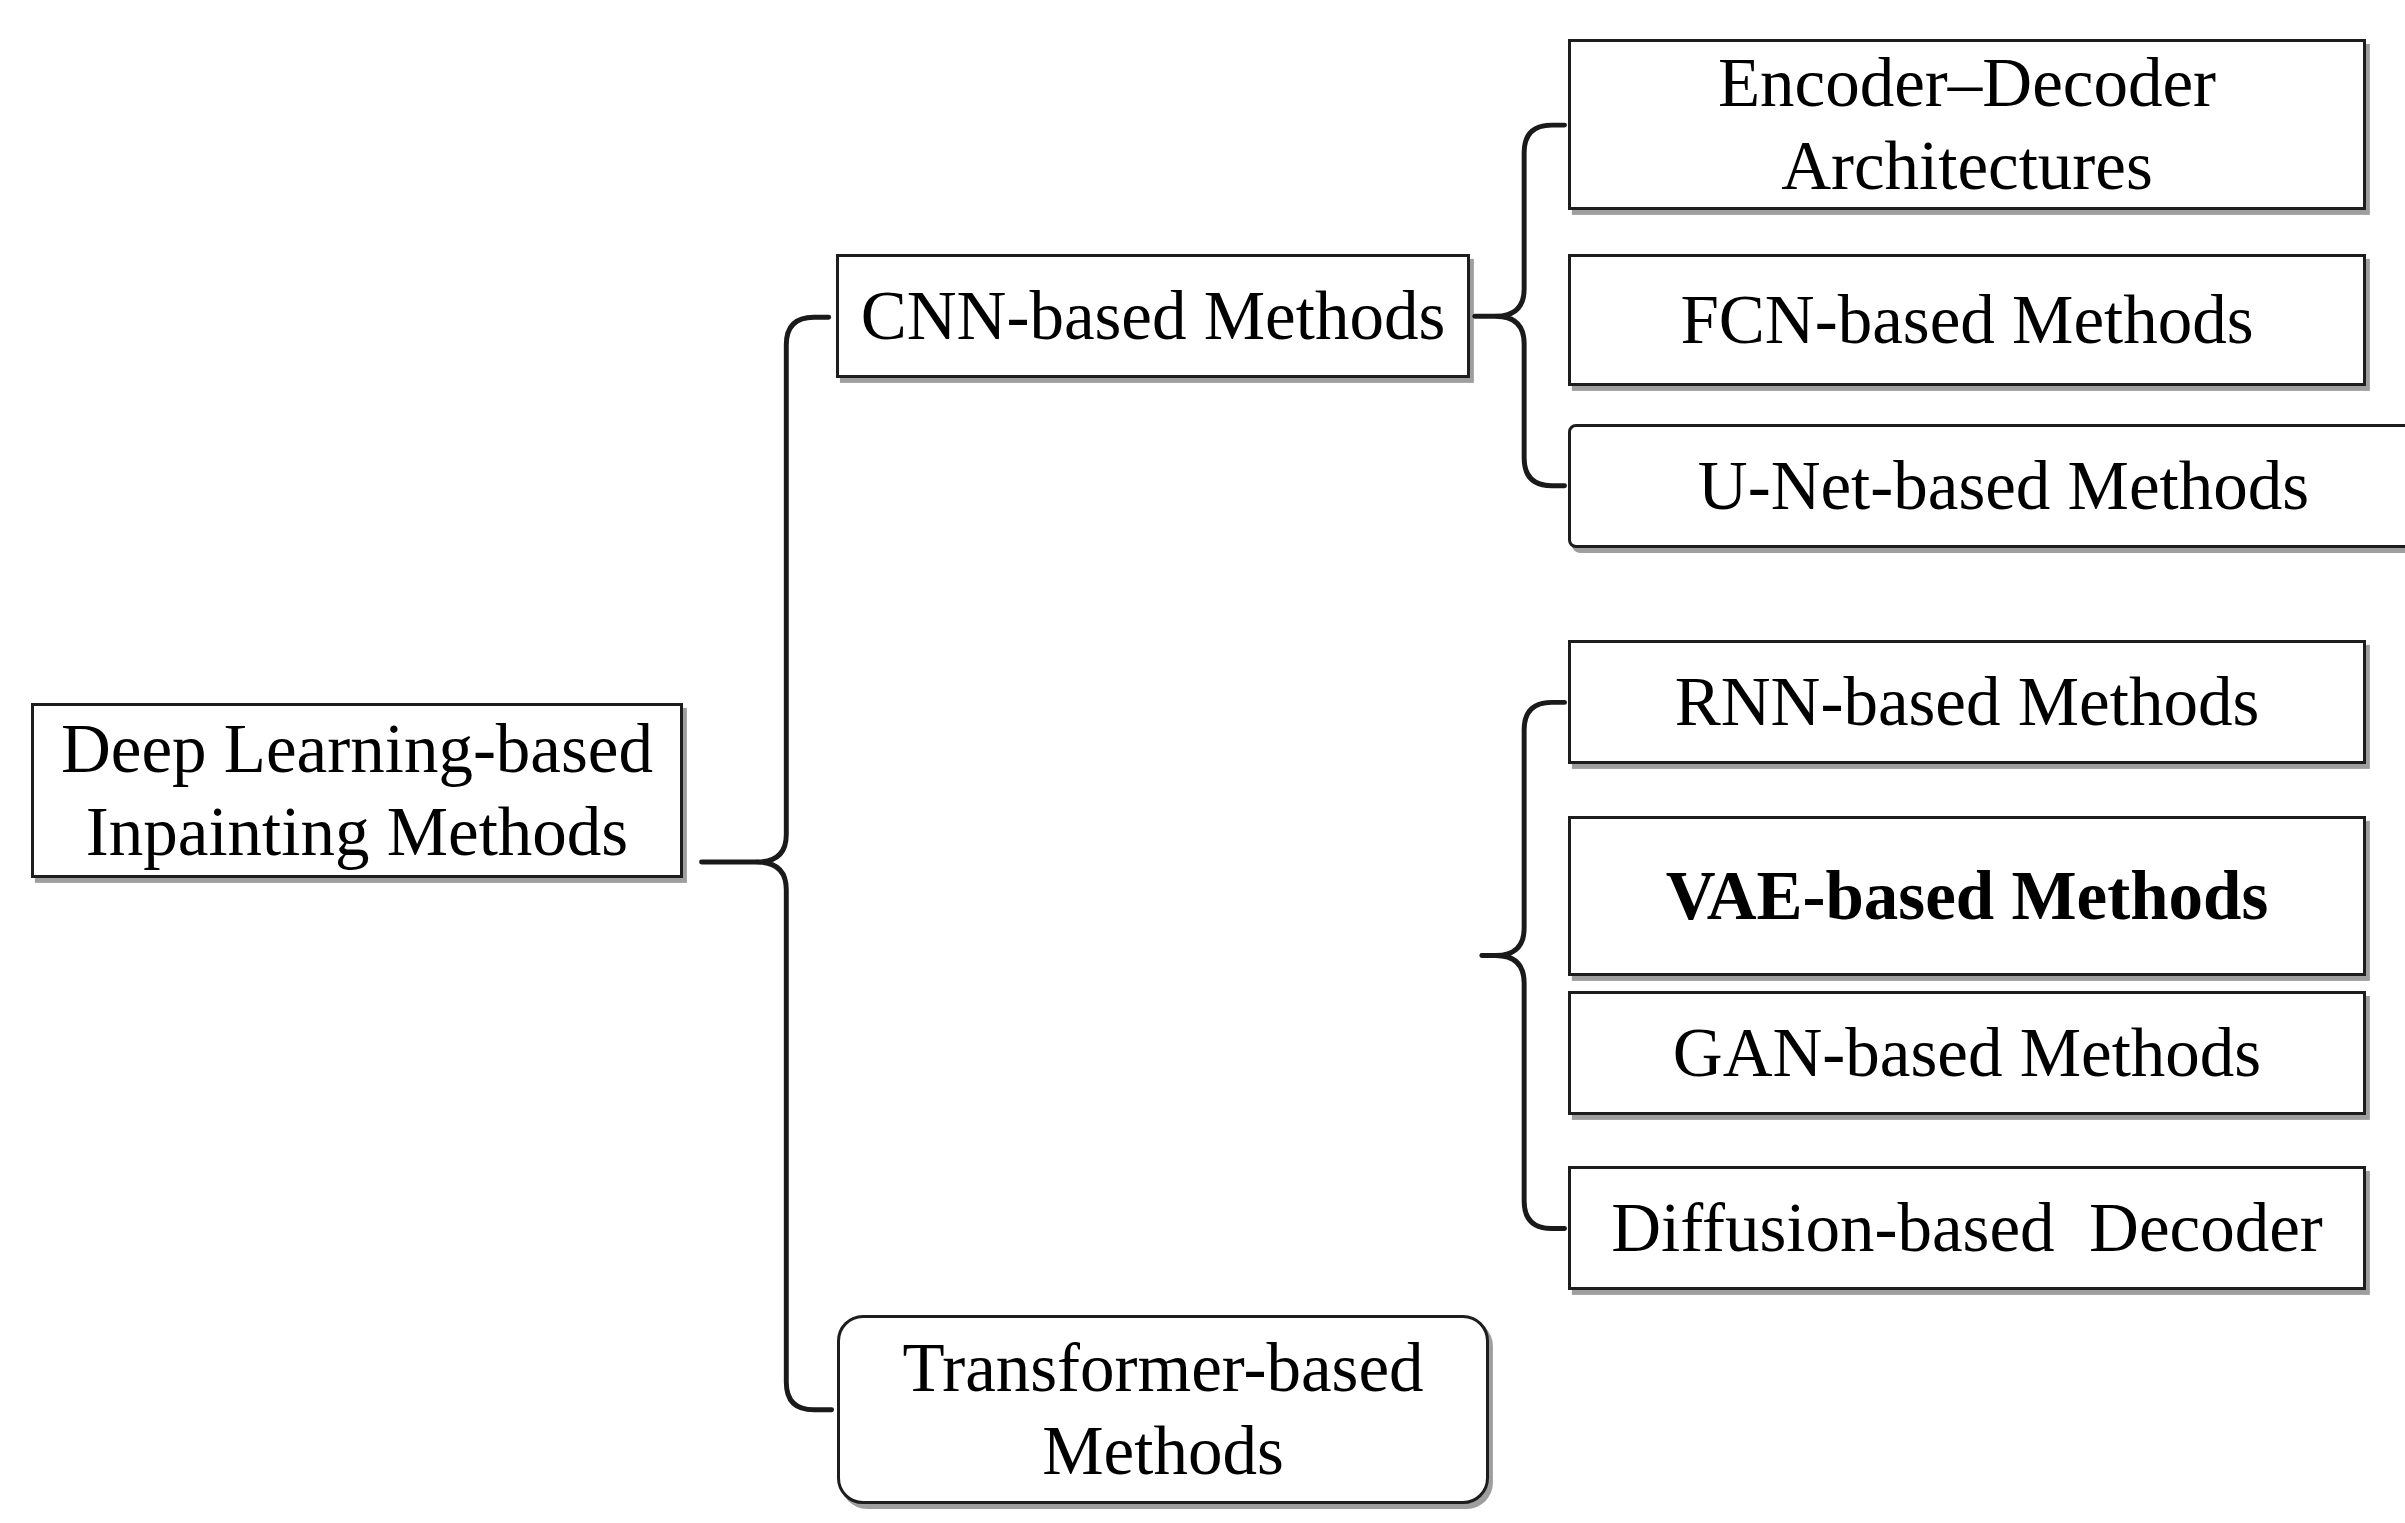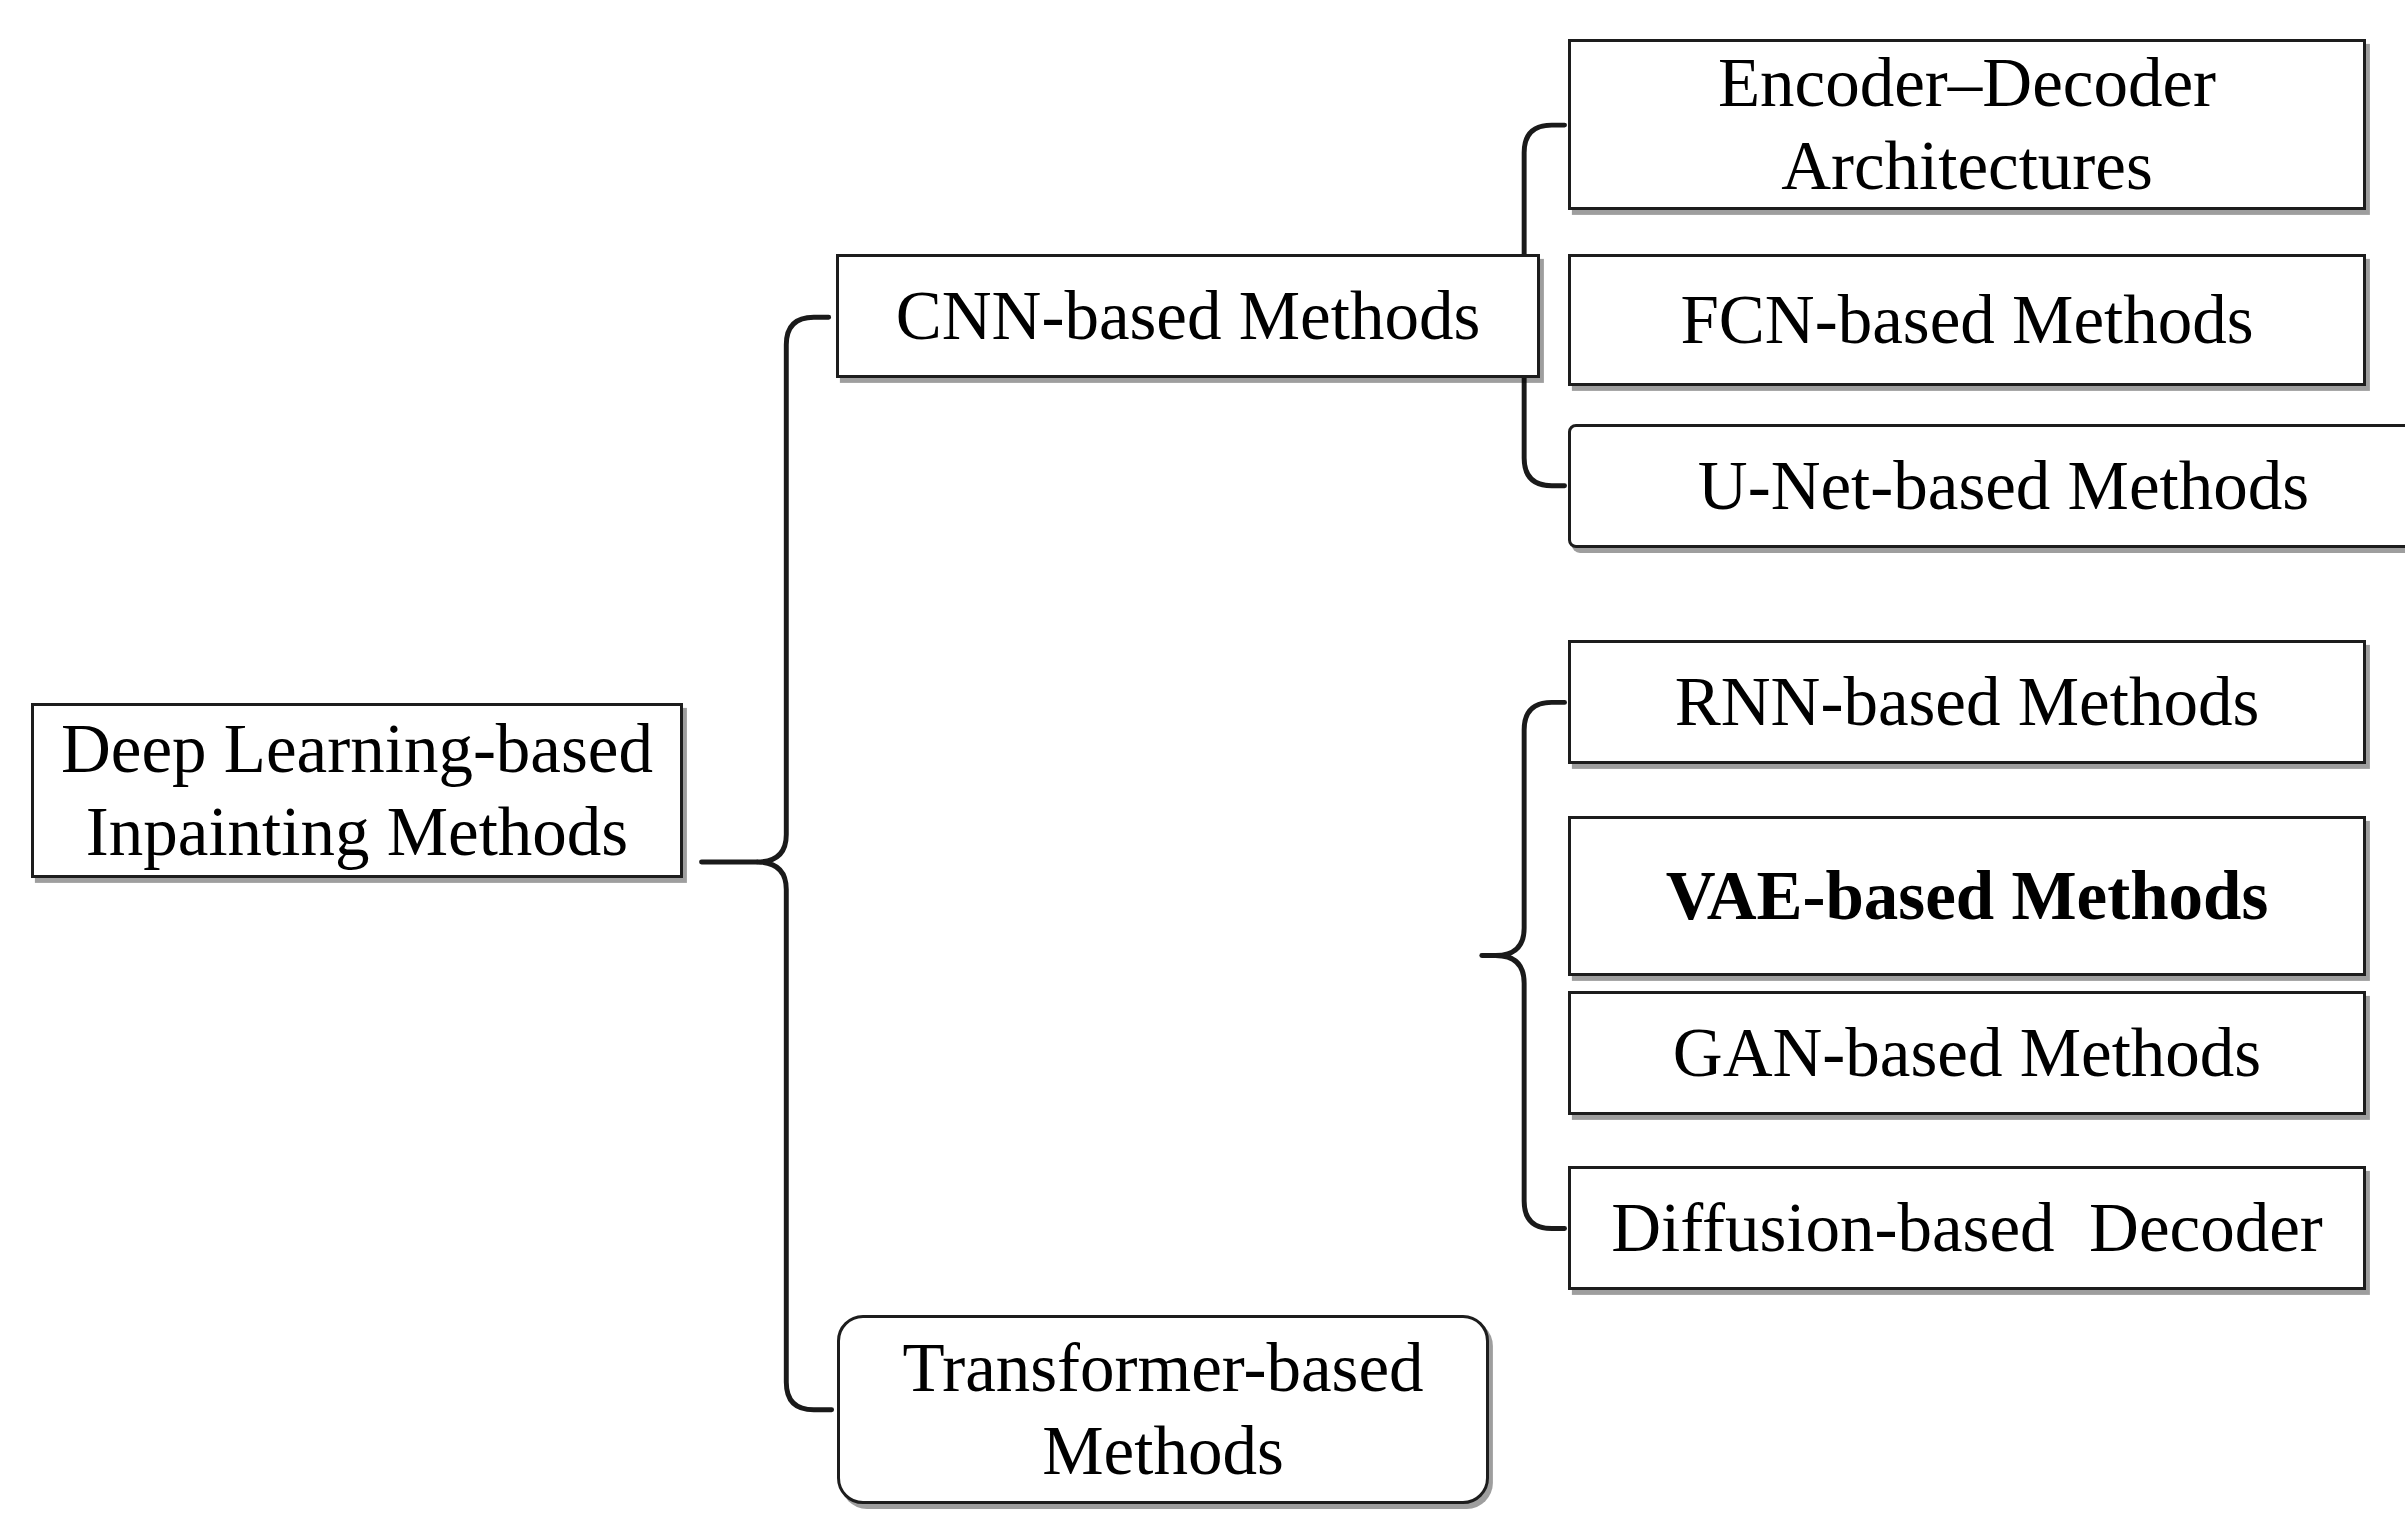--- a/index.html
+++ b/index.html
@@ -35,21 +35,21 @@
   }
   .node .lbl {
     white-space: pre-wrap;
     text-align: center;
     font-size: 69px;
     line-height: 1.2;
     color: #000000;
   }
   
   #n-root        { left: 31px;   top: 703px;  width: 652px; height: 175px; }
-  #n-cnn         { left: 836px;  top: 254px;  width: 704px; height: 124px; }
+  #n-cnn         { left: 836px;  top: 254px;  width: 634px; height: 124px; }
   #n-generative  { left: 835px;  top: 869px;  width: 642px; height: 173px; }
   #n-transformer { left: 837px;  top: 1315px; width: 652px; height: 189px; border-radius: 26px; }
   #n-encdec      { left: 1568px; top: 39px;   width: 798px; height: 171px; }
   #n-fcn         { left: 1568px; top: 254px;  width: 798px; height: 132px; }
   #n-unet        { left: 1568px; top: 424px;  width: 871px; height: 124px; border-radius: 8px; }
   #n-rnn         { left: 1568px; top: 640px;  width: 798px; height: 124px; }
   #n-vae         { left: 1568px; top: 816px;  width: 798px; height: 160px; font-weight: bold; }
   #n-gan         { left: 1568px; top: 991px; width: 798px; height: 124px; }
   #n-diffusion   { left: 1568px; top: 1166px; width: 798px; height: 124px; }
 </style>

